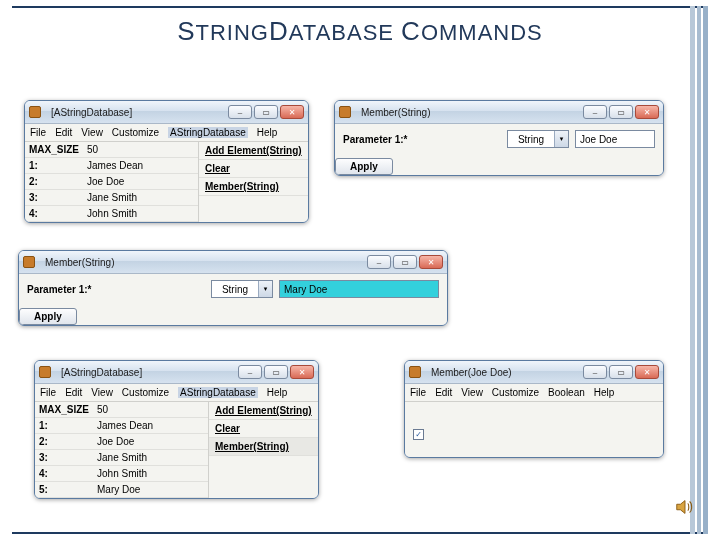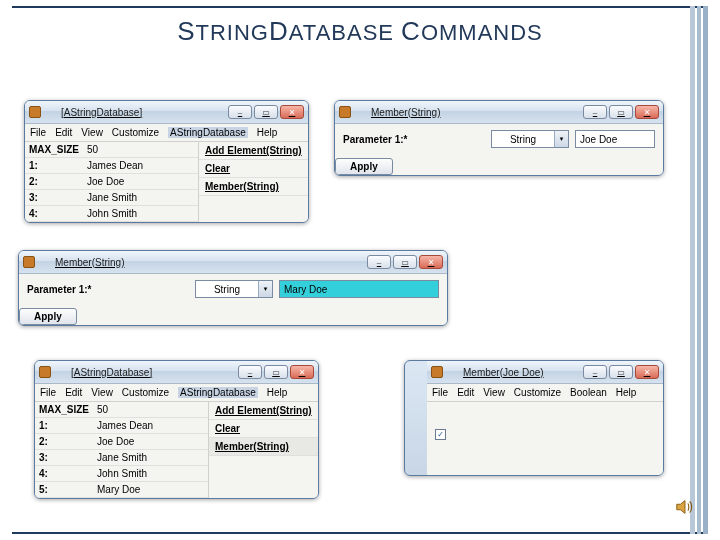--- a/index.html
+++ b/index.html
@@ -61,23 +61,22 @@
     background: linear-gradient(#dbe7f3,#c8d6e6);
     box-shadow: 0 1px 4px rgba(0,0,0,.35);
     overflow: hidden;
   }
   .titlebar {
     height: 22px;
     background: linear-gradient(#f0f5fb,#d6e2ef 45%,#c3d3e3 46%,#d6e2ef);
     display: flex;
     align-items: center;
     padding: 0 4px;
-    gap: 20px;
+    gap: 10px;
     filter: blur(.3px);
-    text-decoration: underline;
   }
   .sysicon {
     width: 12px; height: 12px;
     background: #c77b2a;
     border: 1px solid #8a5212;
     border-radius: 2px;
   }
   .titlebar .t {
     flex: 1;
     color: #1a1a1a;
@@ -158,21 +157,21 @@
     padding:6px 8px;
     gap:6px;
   }
   .paramrow .pl { font-weight:600; }
   .paramrow .combo {
     display:flex; align-items:center;
     height:18px;
     border:1px solid #7a8aa0;
     background:#fff;
   }
-  .paramrow .combo span { padding:0 18px;text-align:center; }
+  .paramrow .combo span { padding:0 10px;text-align:center; }
   .paramrow .combo .arrow {
     width:14px; height:100%;
     background:linear-gradient(#eef2f8,#cdd8e6);
     border-left:1px solid #9aaac0;
     display:flex;align-items:center;justify-content:center;
     font-size:7px;
   }
   .paramrow .txt {
     height:18px;
     border:1px solid #7a8aa0;
@@ -379,21 +378,21 @@
         </div>
         <div class="sidecmds" style="width:110px;">
           <div class="cmd">Add Element(String)</div>
           <div class="cmd">Clear</div>
           <div class="cmd hl">Member(String)</div>
         </div>
       </div>
     </div>
   </div>
 
-  <div class="win" style="left:380px; top:300px; width:260px; height:116px;padding-left:22px;">
+  <div class="win" style="left:380px; top:300px; width:260px; height:98px;">
     <div class="titlebar">
       <div class="sysicon"></div>
       <div class="t">Member(Joe Doe)</div>
       <div class="winbtns">
         <div class="winbtn">–</div>
         <div class="winbtn">▭</div>
         <div class="winbtn close">✕</div>
       </div>
     </div>
     <div class="client" style="height:calc(100% - 22px);">

